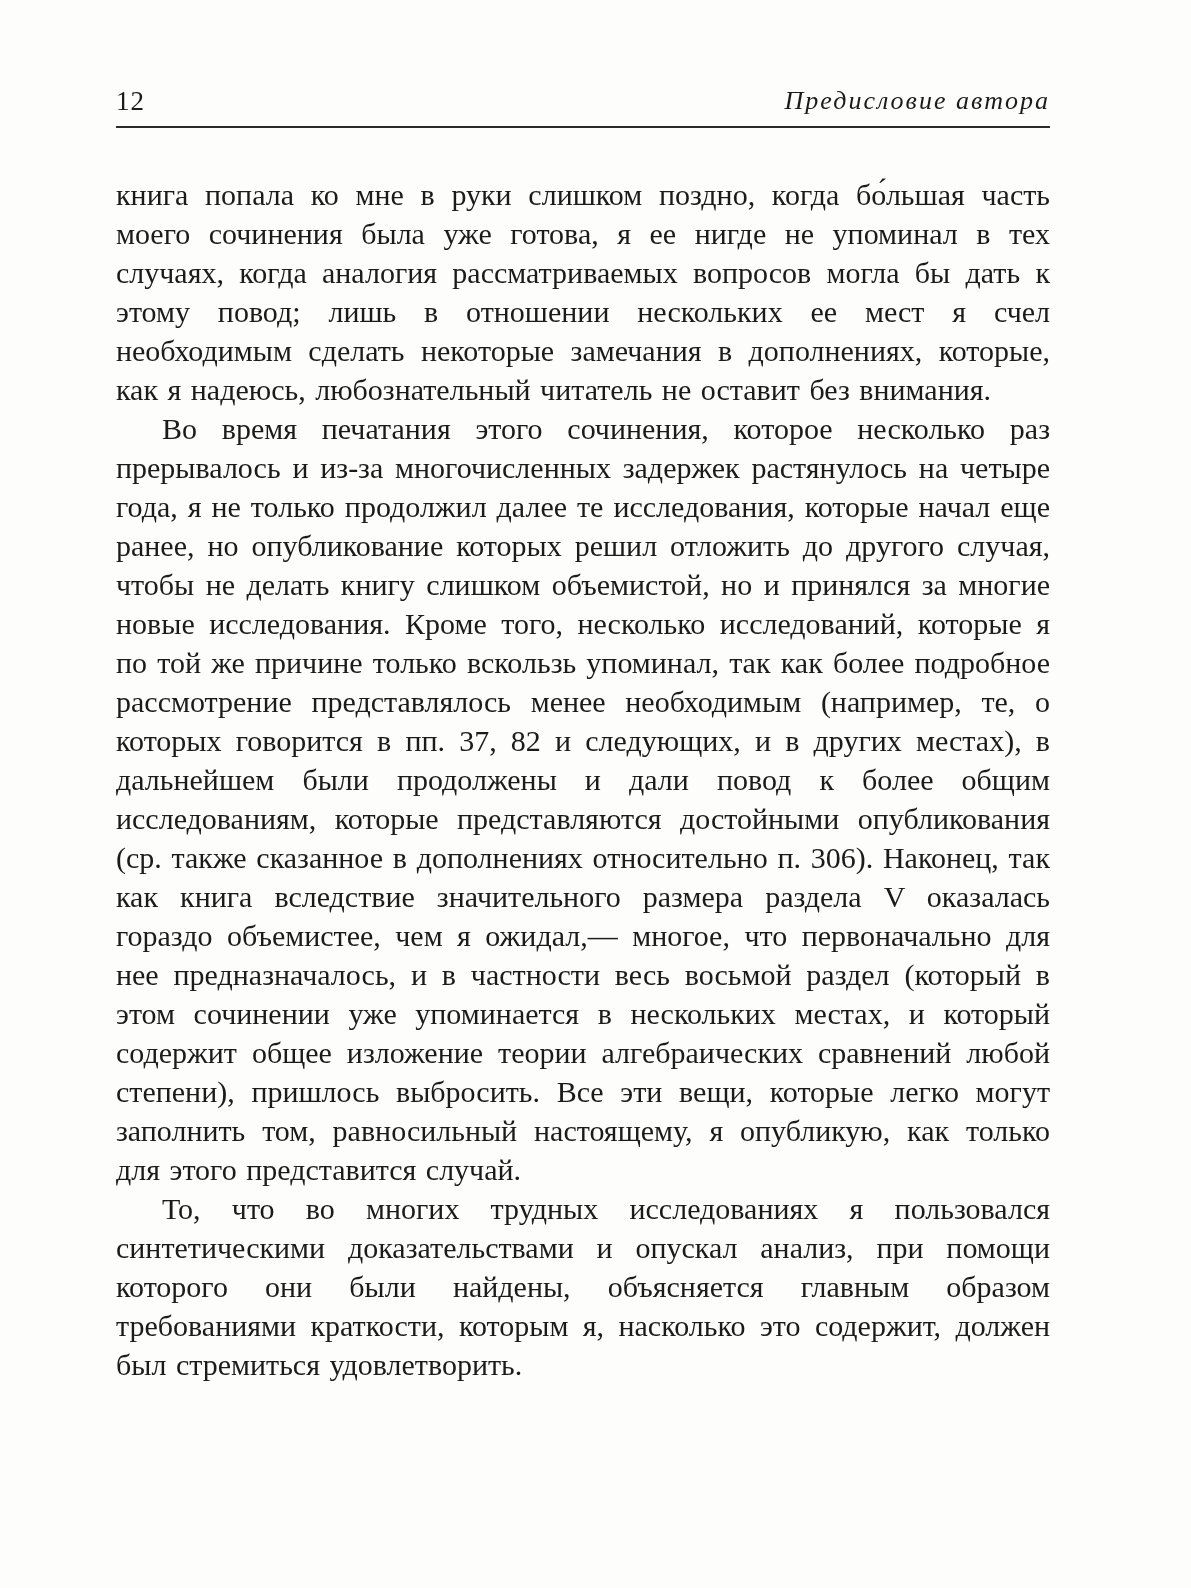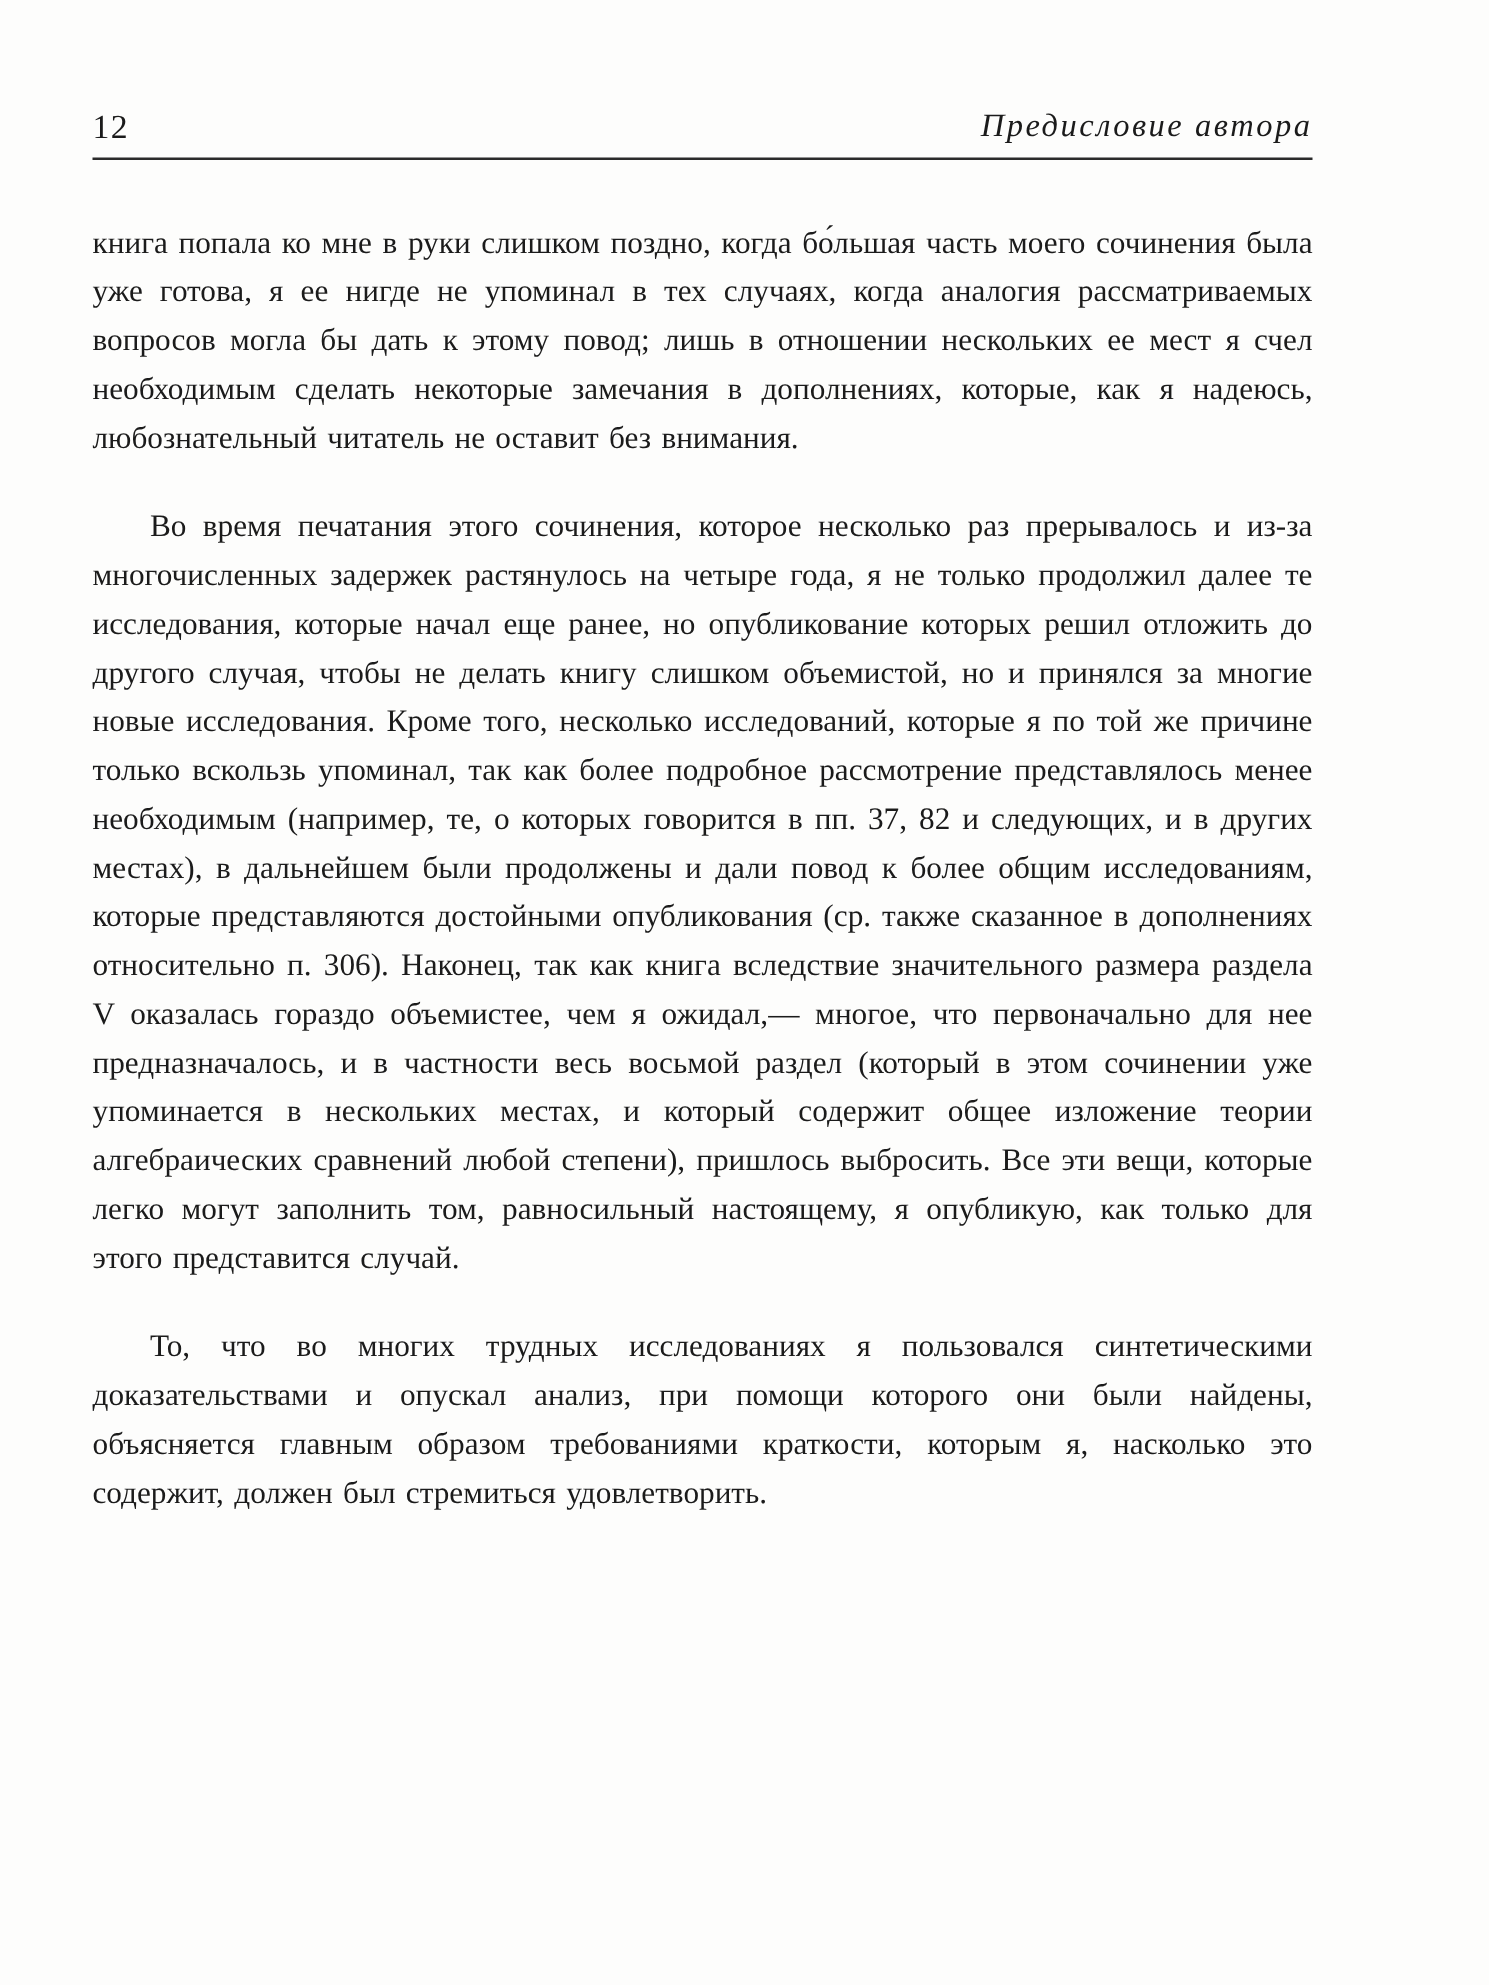--- a/index.html
+++ b/index.html
@@ -11,21 +11,21 @@
     height: 1588px;
     background: #fdfdfc;
     color: #1b1b1b;
     font-family: "Liberation Serif", "DejaVu Serif", serif;
     overflow: hidden;
   }
   .page {
     box-sizing: border-box;
     width: 1191px;
     height: 1588px;
-    padding: 86px 141px 40px 74px;
+    padding: 86px 141px 40px 116px;
   }
   .page-header {
     position: relative;
     height: 34px;
   }
   .page-number {
     position: absolute;
     left: 0;
     top: 0;
     font-size: 27px;
@@ -38,33 +38,32 @@
     font-size: 26px;
     letter-spacing: 2px;
   }
   .header-rule {
     border: none;
     border-top: 2px solid #2b2b2b;
     margin: 6px 0 0 0;
   }
   .body-text {
     margin-top: 47px;
-    font-size: 25px;
+    font-size: 30px;
     line-height: 39px;
     text-align: justify;
     word-spacing: 2px;
   }
   .para {
     margin: 0;
     hyphens: auto;
     -webkit-hyphens: auto;
   }
   .para.indent {
     text-indent: 46px;
-    margin-top: 32px;
   }
   .para.no-indent {
     text-indent: 0;
   }
 </style>
 </head>
 <body>
 
 <div class="page">
   <header class="page-header">

